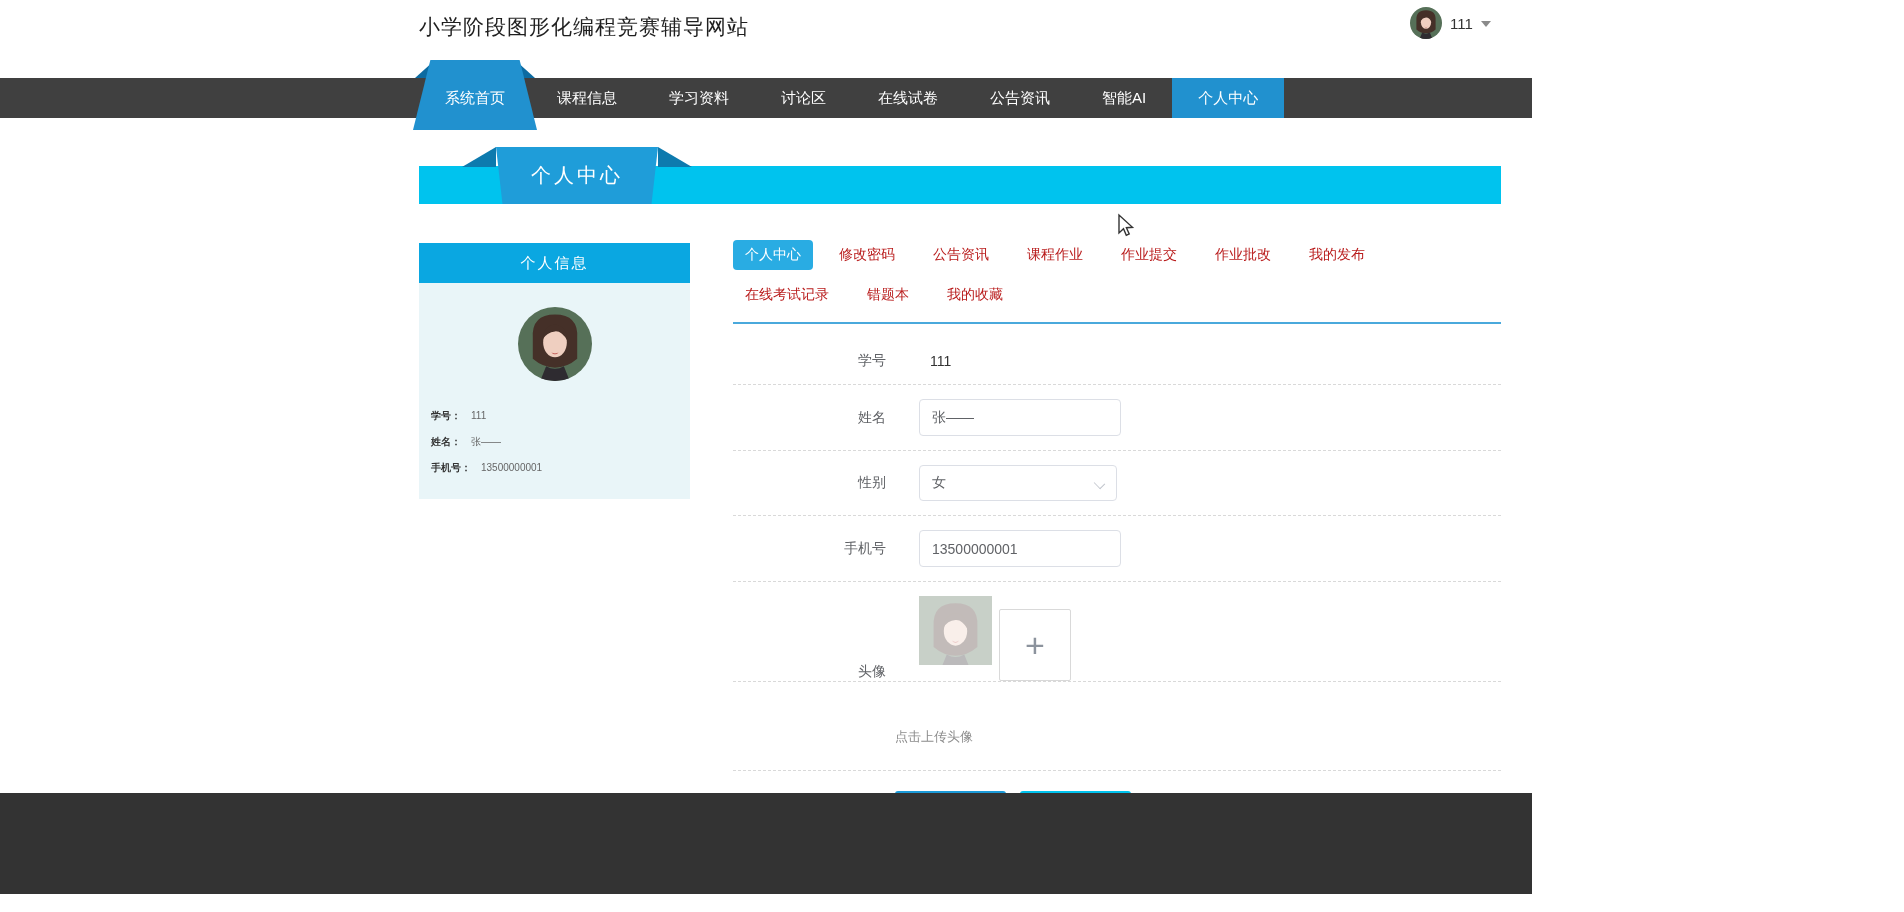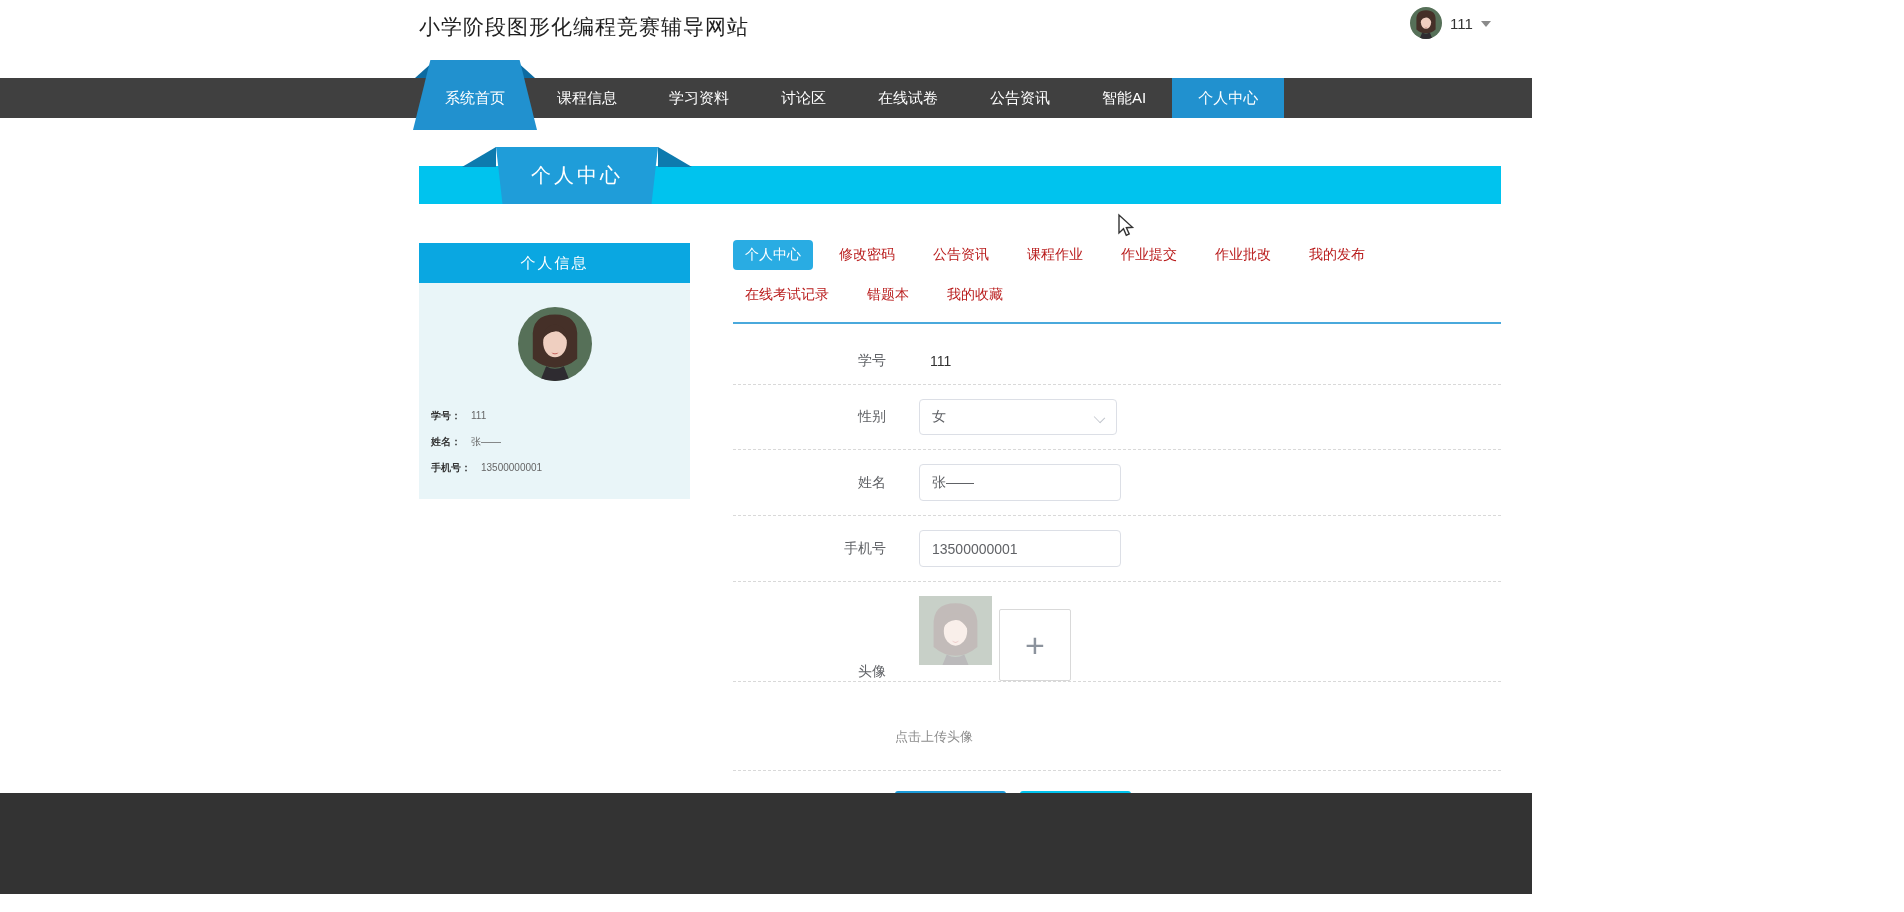--- a/index.html
+++ b/index.html
@@ -169,30 +169,30 @@
       <div class="tab">我的收藏</div>
     </div>
 
     <div class="form">
       <div class="frow">
         <span class="flabel">学号</span>
         <span class="fvalue">111</span>
       </div>
 
       <div class="frow">
+        <span class="flabel">姓名</span>
+        <input class="tinput" value="张——" style="">
+      </div>
+
+      <div class="frow">
         <span class="flabel">性别</span>
         <div class="tselect">
           <span>女</span>
           <span class="chev"></span>
         </div>
-      </div>
-
-      <div class="frow">
-        <span class="flabel">姓名</span>
-        <input class="tinput" value="张——" style="">
       </div>
 
       <div class="frow">
         <span class="flabel">手机号</span>
         <input class="tinput" value="13500000001" style="">
       </div>
 
       <div class="frow no-center" style="padding-bottom:0">
         <span class="flabel" style="margin-top:28px">头像</span>
         <div style="flex:1">

